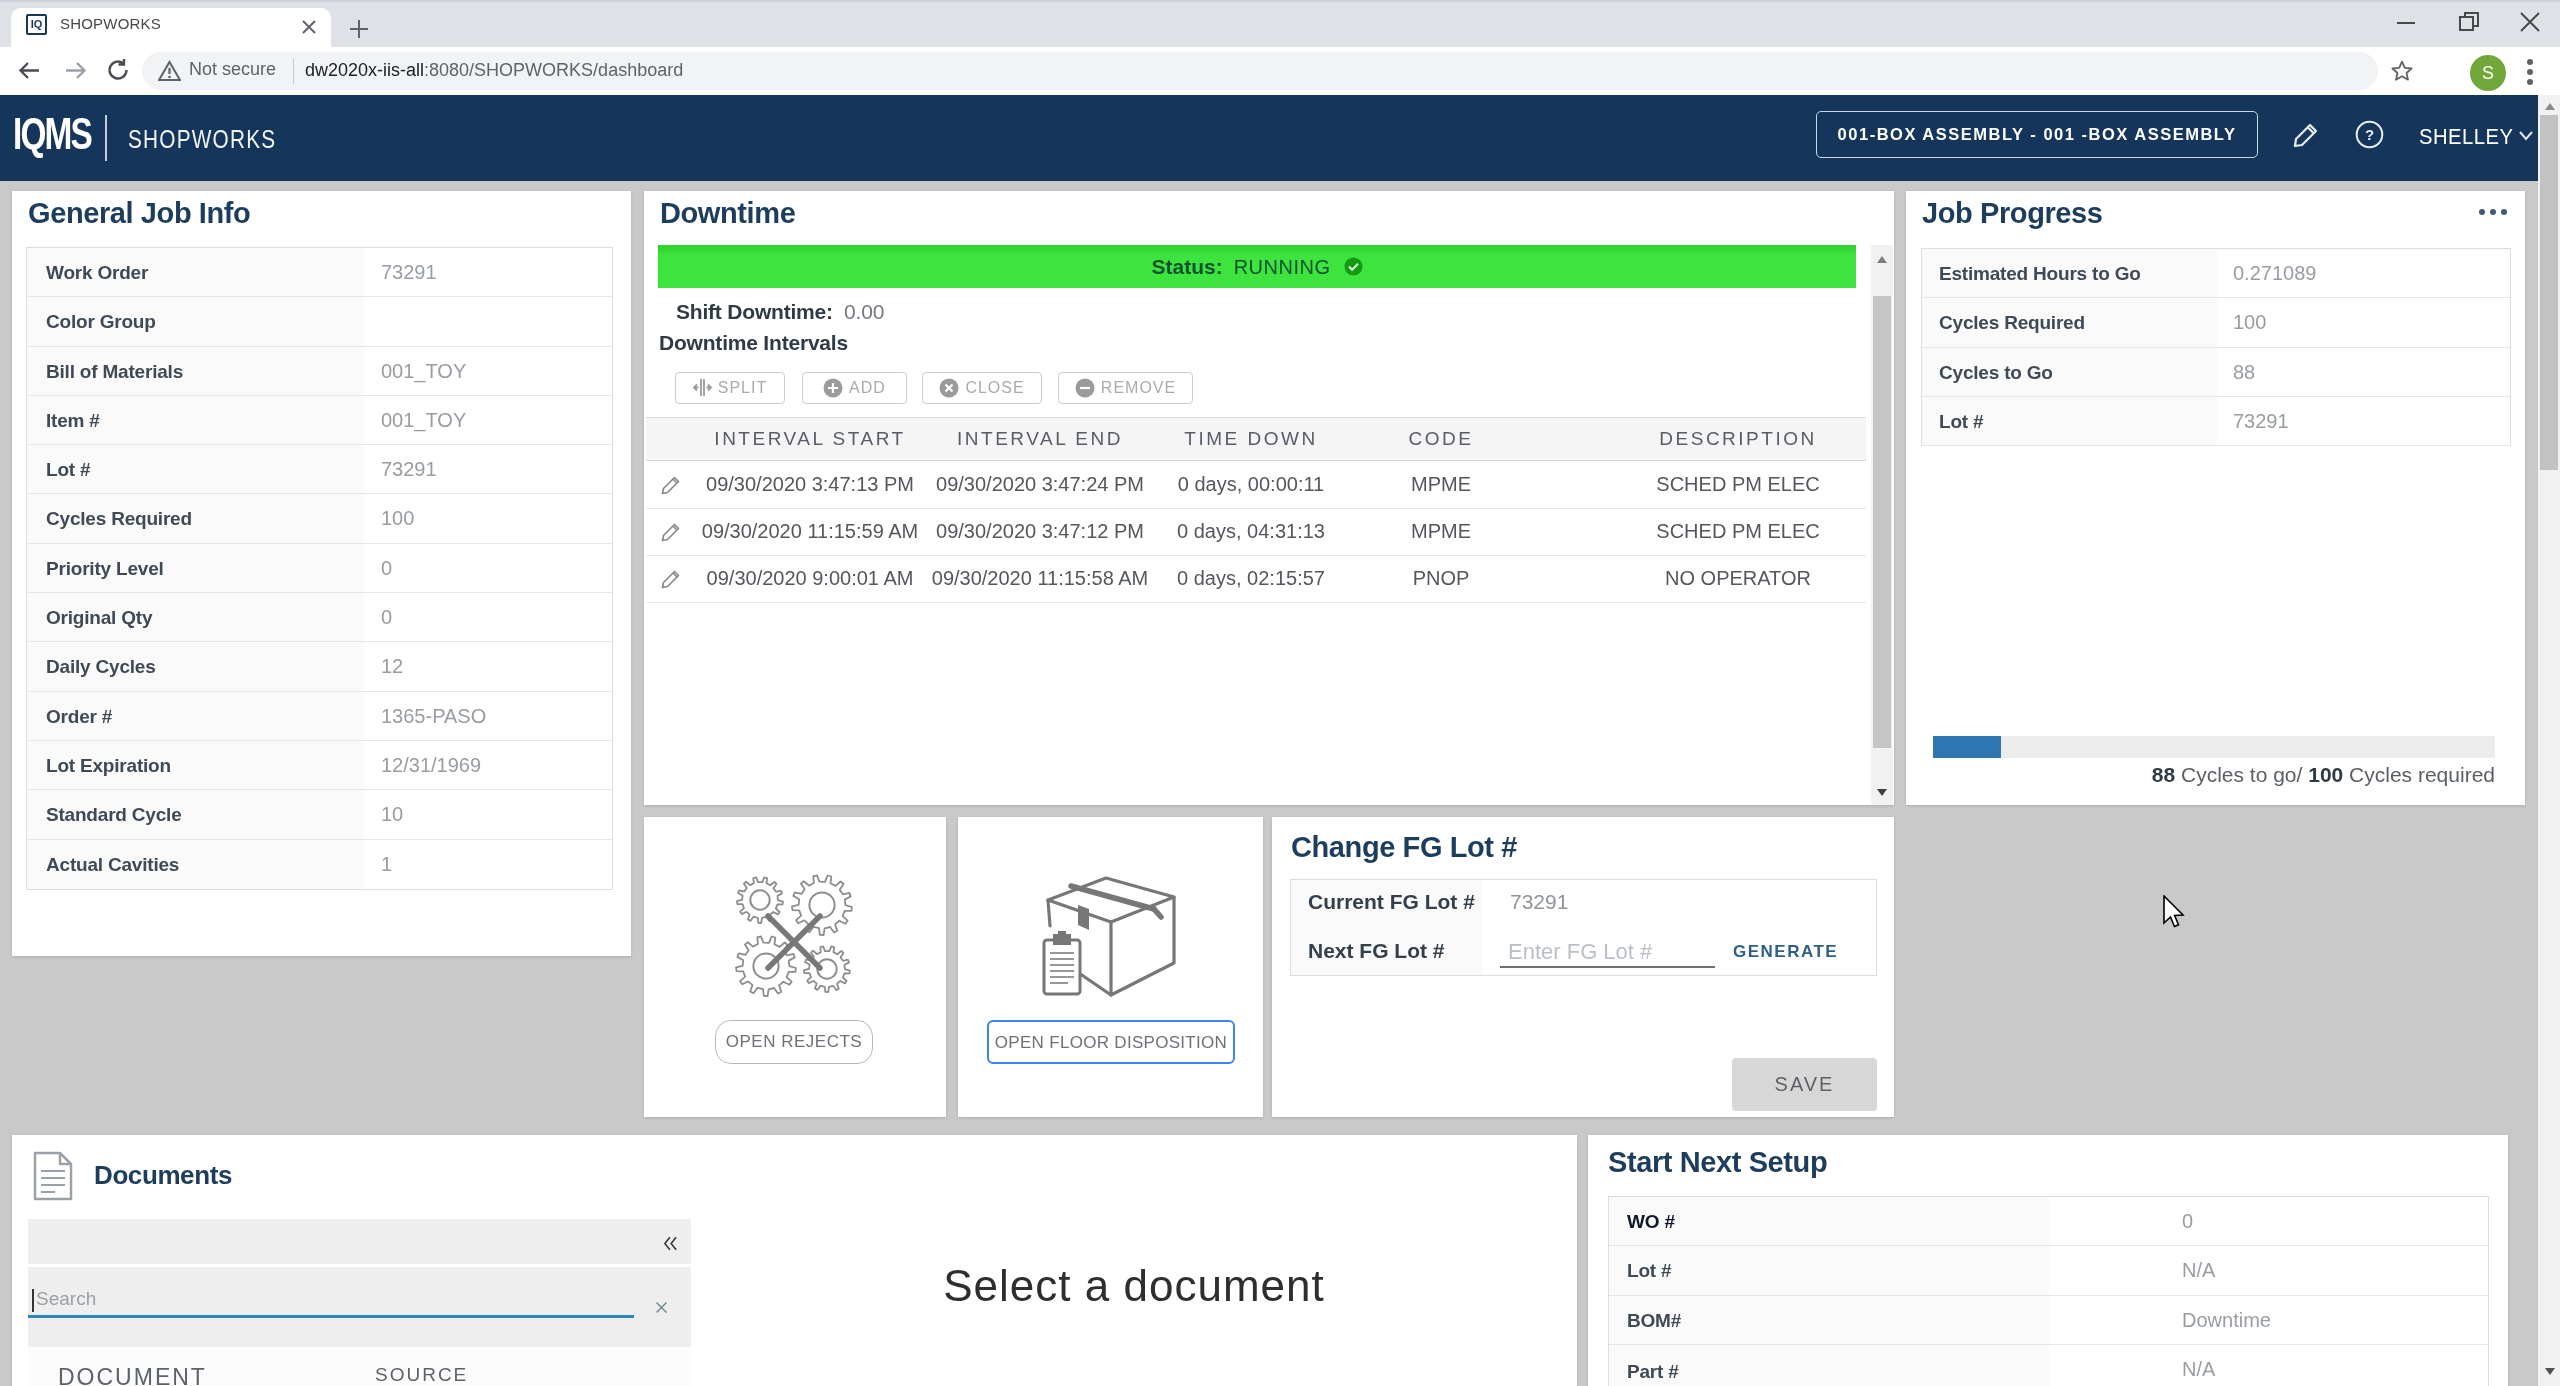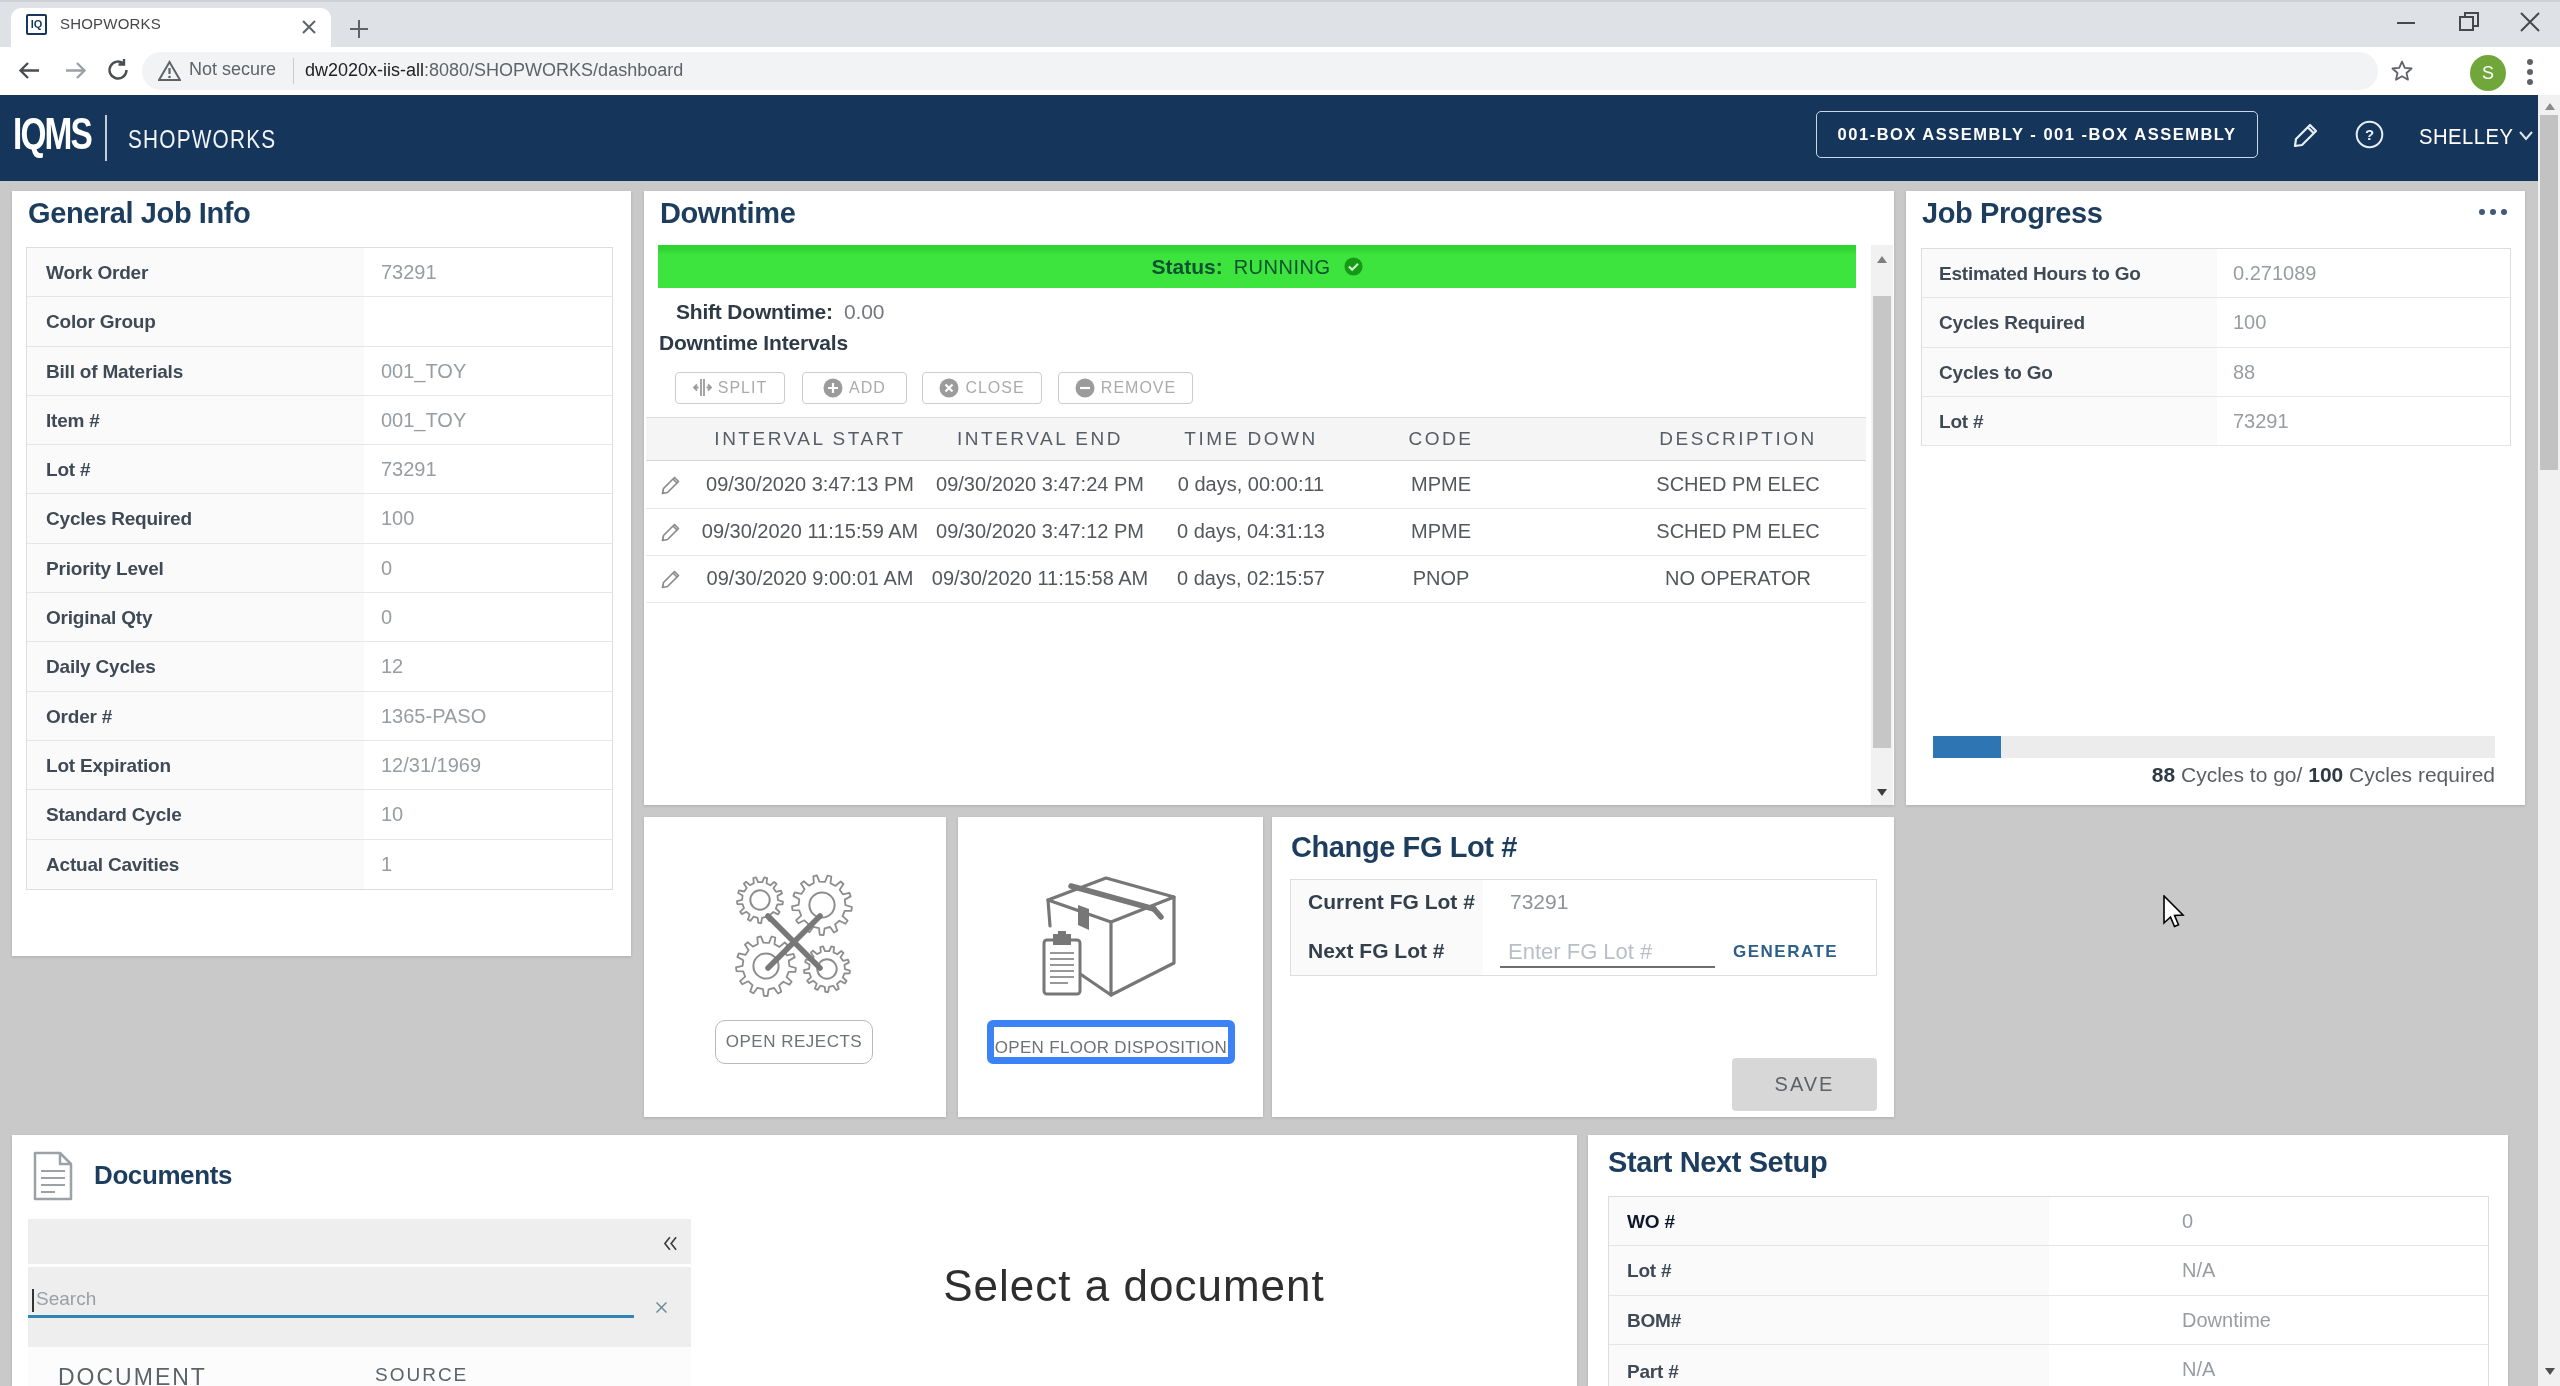--- a/index.html
+++ b/index.html
@@ -263,41 +263,41 @@
     <circle cx="32" cy="28" r="9.7" fill="none" stroke="#8d8d8d" stroke-width="2"></circle>
     <path d="M49.9 28.2 L54.9 29.6 L54.6 32.4 L49.4 32.5 L47.8 36.5 L51.6 40.0 L49.9 42.4 L45.3 40.0 L42.0 42.9 L43.8 47.8 L41.2 49.1 L38.2 44.8 L34.0 45.8 L33.2 51.0 L30.3 50.9 L29.7 45.8 L25.5 44.7 L22.4 48.9 L19.9 47.5 L21.7 42.7 L18.5 39.8 L13.8 42.1 L12.2 39.7 L16.0 36.2 L14.5 32.1 L9.3 32.0 L9.0 29.1 L14.1 27.8 L14.6 23.5 L10.1 21.0 L11.1 18.3 L16.2 19.5 L18.7 16.0 L15.9 11.6 L18.0 9.7 L22.0 13.1 L25.8 11.2 L25.3 6.0 L28.1 5.3 L30.0 10.2 L34.3 10.2 L36.3 5.4 L39.1 6.1 L38.5 11.3 L42.3 13.3 L46.3 10.0 L48.5 11.9 L45.5 16.2 L48.0 19.8 L53.0 18.7 L54.0 21.4 L49.5 23.9 Z" fill="none" stroke="#8d8d8d" stroke-width="1.8" stroke-linejoin="round"></path>
     <circle cx="94" cy="33" r="12.6" fill="none" stroke="#8d8d8d" stroke-width="2"></circle>
     <path d="M117.4 33.2 L123.9 35.0 L123.4 38.8 L116.7 38.8 L114.6 44.1 L119.6 48.7 L117.4 51.8 L111.4 48.7 L107.1 52.4 L109.3 58.8 L106.0 60.5 L102.1 55.0 L96.6 56.3 L95.6 63.0 L91.8 62.9 L91.0 56.2 L85.5 54.8 L81.5 60.3 L78.2 58.5 L80.5 52.1 L76.3 48.3 L70.3 51.3 L68.1 48.2 L73.2 43.7 L71.2 38.4 L64.5 38.2 L64.0 34.4 L70.6 32.8 L71.3 27.2 L65.4 23.9 L66.8 20.4 L73.4 21.9 L76.6 17.3 L72.9 11.6 L75.8 9.2 L80.9 13.6 L85.9 11.0 L85.3 4.3 L88.9 3.4 L91.4 9.7 L97.0 9.8 L99.6 3.5 L103.3 4.5 L102.5 11.2 L107.5 13.9 L112.7 9.5 L115.5 12.0 L111.7 17.7 L114.8 22.3 L121.4 20.9 L122.7 24.4 L116.8 27.6 Z" fill="none" stroke="#8d8d8d" stroke-width="1.8" stroke-linejoin="round"></path>
     <circle cx="38" cy="94" r="12.6" fill="none" stroke="#8d8d8d" stroke-width="2"></circle>
     <path d="M61.4 94.2 L67.9 96.0 L67.4 99.8 L60.7 99.8 L58.6 105.1 L63.6 109.7 L61.4 112.8 L55.4 109.7 L51.1 113.4 L53.3 119.8 L50.0 121.5 L46.1 116.0 L40.6 117.3 L39.6 124.0 L35.8 123.9 L35.0 117.2 L29.5 115.8 L25.5 121.3 L22.2 119.5 L24.5 113.1 L20.3 109.3 L14.3 112.3 L12.1 109.2 L17.2 104.7 L15.2 99.4 L8.5 99.2 L8.0 95.4 L14.6 93.8 L15.3 88.2 L9.4 84.9 L10.8 81.4 L17.4 82.9 L20.6 78.3 L16.9 72.6 L19.8 70.2 L24.9 74.6 L29.9 72.0 L29.3 65.3 L32.9 64.4 L35.4 70.7 L41.0 70.8 L43.6 64.5 L47.3 65.5 L46.5 72.2 L51.5 74.9 L56.7 70.5 L59.5 73.0 L55.7 78.7 L58.8 83.3 L65.4 81.9 L66.7 85.4 L60.8 88.6 Z" fill="none" stroke="#8d8d8d" stroke-width="1.8" stroke-linejoin="round"></path>
     <circle cx="99" cy="97" r="9.7" fill="none" stroke="#8d8d8d" stroke-width="2"></circle>
     <path d="M116.9 97.2 L121.9 98.6 L121.6 101.4 L116.4 101.5 L114.8 105.5 L118.6 109.0 L116.9 111.4 L112.3 109.0 L109.0 111.9 L110.8 116.8 L108.2 118.1 L105.2 113.8 L101.0 114.8 L100.2 120.0 L97.3 119.9 L96.7 114.8 L92.5 113.7 L89.4 117.9 L86.9 116.5 L88.7 111.7 L85.5 108.8 L80.8 111.1 L79.2 108.7 L83.0 105.2 L81.5 101.1 L76.3 101.0 L76.0 98.1 L81.1 96.8 L81.6 92.5 L77.1 90.0 L78.1 87.3 L83.2 88.5 L85.7 85.0 L82.9 80.6 L85.0 78.7 L89.0 82.1 L92.8 80.2 L92.3 75.0 L95.1 74.3 L97.0 79.2 L101.3 79.2 L103.3 74.4 L106.1 75.1 L105.5 80.3 L109.3 82.3 L113.3 79.0 L115.5 80.9 L112.5 85.2 L115.0 88.8 L120.0 87.7 L121.0 90.4 L116.5 92.9 Z" fill="none" stroke="#8d8d8d" stroke-width="1.8" stroke-linejoin="round"></path>
     <path d="M40 44 L92 96 M92 44 L40 96" stroke="#787878" stroke-width="5.5" stroke-linecap="round"></path>
   </svg>
-<div class="abs" style="left:715px;top:1020px;width:158px;height:44px;border:1px solid #b9b9b9;border-radius:10px;color:#6e7277;font-size:17px;letter-spacing:0.5px;text-align:center;line-height:42px;white-space:nowrap;">OPEN REJECTS</div>
+<div class="abs" style="left:715px;top:1020px;width:158px;height:44px;border:1px solid #b9b9b9;border-radius:16px;color:#6e7277;font-size:17px;letter-spacing:0.5px;text-align:center;line-height:42px;white-space:nowrap;">OPEN REJECTS</div>
 
 <div class="card" style="left:958px;top:817px;width:305px;height:300px;"></div>
 <svg class="abs" style="left:1040px;top:864px;" width="142" height="142" viewBox="0 0 142 142">
     <g fill="none" stroke="#777" stroke-width="3.2" stroke-linejoin="round" stroke-linecap="round">
       <path d="M8 36 L66 14 L134 33 L71 58 Z"></path>
       <path d="M134 33 L134 99 L71 131 L71 58"></path>
       <path d="M8 36 L10 62"></path>
       <path d="M14 92 L71 131"></path>
       <path d="M31 22 L114 45" stroke-width="5.5"></path>
       <path d="M114 45 L121 53" stroke-width="5.5"></path>
     </g>
     <path d="M38 41 L49 45 L49 66 L38 61 Z" fill="#777"></path>
     <rect x="4" y="76" width="36" height="54" rx="3" fill="#fff" stroke="#777" stroke-width="3"></rect>
     <path d="M13 70 H31 V81 H13 Z" fill="#777"></path>
     <path d="M18 67 H26 V71 H18 Z" fill="#777"></path>
     <g stroke="#777" stroke-width="1.7">
       <path d="M10 89 H34 M10 95 H34 M10 101 H34 M10 107 H34 M10 113 H34 M10 119 H28"></path>
     </g>
   </svg>
-<div class="abs" style="left:987px;top:1020px;width:248px;height:44px;border:7px solid #3b82f6;border-radius:6px;color:#6e7277;font-size:17px;letter-spacing:0.3px;text-align:center;line-height:42px;white-space:nowrap;">OPEN FLOOR DISPOSITION</div>
+<div class="abs" style="left:987px;top:1020px;width:248px;height:44px;border:2px solid #3b82f6;border-radius:6px;color:#6e7277;font-size:17px;letter-spacing:0.3px;text-align:center;line-height:42px;white-space:nowrap;">OPEN FLOOR DISPOSITION</div>
 
 <div class="card" style="left:1272px;top:817px;width:622px;height:300px;"></div>
 <div class="ptitle" style="left:1291px;top:831px;">Change FG Lot #</div>
 <div class="abs" style="left:1290px;top:879px;width:587px;height:97px;border:1px solid #ddd;background:#fff;"></div>
 <div class="abs" style="left:1291px;top:880px;width:192px;height:95px;background:#fafafa;"></div>
 <div class="abs" style="left:1308px;top:890px;font-size:21px;font-weight:700;color:#333f4a;">Current FG Lot #</div>
 <div class="abs" style="left:1510px;top:890px;font-size:21px;color:#8f9499;">73291</div>
 <div class="abs" style="left:1308px;top:939px;font-size:21px;font-weight:700;color:#333f4a;">Next FG Lot #</div>
 <div class="abs" style="left:1508px;top:939px;font-size:22px;color:#b9bfc6;">Enter FG Lot #</div>
 <div class="abs" style="left:1500px;top:966px;width:215px;height:1.5px;background:#6e6e6e;"></div>

